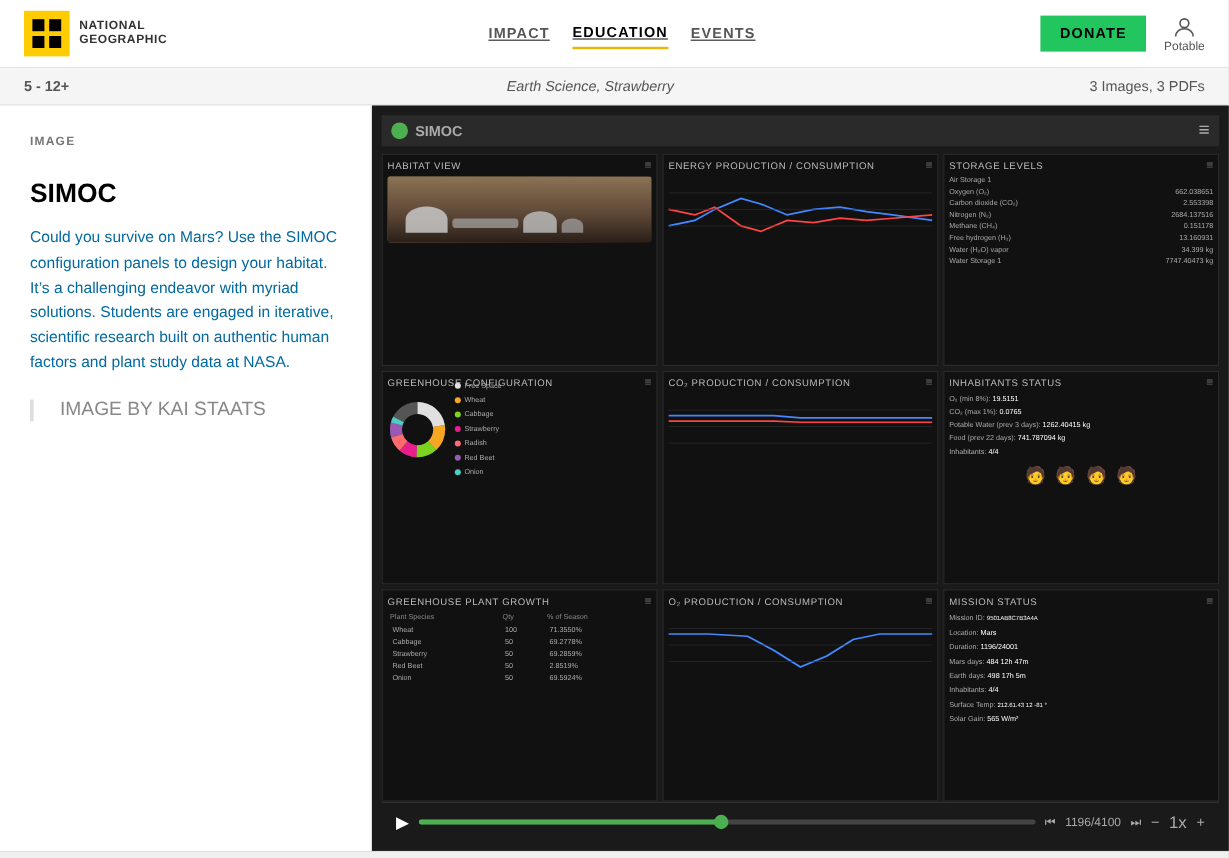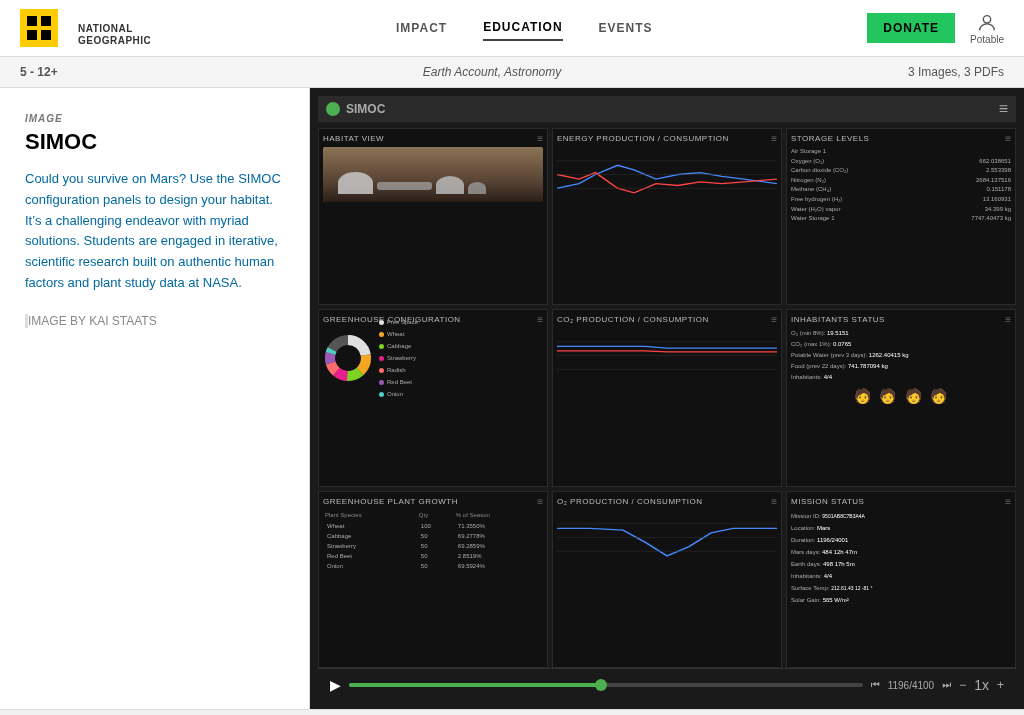--- a/index.html
+++ b/index.html
@@ -9,22 +9,22 @@
     .header {
       display: flex;
       align-items: center;
       padding: 0 20px;
       height: 57px;
       border-bottom: 1px solid #ddd;
       background: #fff;
     }
     .logo-area {
       display: flex;
-      align-items: flex-end;
-      gap: 20px;
+      align-items: center;
+      gap: 8px;
       margin-right: 30px;
       flex-shrink: 0;
     }
     .logo-square {
       width: 38px;
       height: 38px;
       background: #FFCC00;
       display: flex;
       align-items: center;
       justify-content: center;
@@ -33,36 +33,37 @@
     .logo-text {
       font-size: 10px;
       font-weight: 700;
       text-transform: uppercase;
       line-height: 1.2;
       letter-spacing: 0.5px;
     }
     .nav {
       display: flex;
       align-items: center;
-      gap: 36px;
+      gap: 19px;
       flex: 1;
       justify-content: center;
+      text-decoration: underline;
     }
     .nav-item {
       font-size: 12px;
       font-weight: 600;
       text-transform: uppercase;
       letter-spacing: 1px;
       color: #555;
       cursor: pointer;
       padding: 5px 0;
     }
     .nav-item.active {
       color: #000;
-      border-bottom: 2px solid #404040;
+      border-bottom: 2px solid #eab308;
       text-align: center;
     }
     .header-right {
       display: flex;
       align-items: center;
       gap: 15px;
       flex-shrink: 0;
     }
     .donate-btn {
       background: #22c55e;
@@ -129,41 +130,40 @@
       border-right: 1px solid #ddd;
       overflow-y: auto;
       background: #fff;
     }
     .resource-type {
       font-size: 10px;
       font-weight: 600;
       text-transform: uppercase;
       letter-spacing: 1px;
       color: #777;
-      margin-bottom: 5px;
-      font-style: italic;
+      margin-bottom: 24px;
     }
     .resource-title {
       font-size: 22px;
       font-weight: 900;
       color: #000;
       margin-bottom: 14px;
       text-transform: uppercase;
     }
     .resource-description {
       font-size: 13px;
       line-height: 1.6;
       color: #0369a1;
       margin-bottom: 20px;
     }
     .image-credit {
-      font-size: 12px;
+      font-size: 16px;
       color: #888;
       border-left: 3px solid #ddd;
-      padding-left: 0;
+      padding-left: 22px;
       font-style: normal;
     }
 
     
     .right-panel {
       flex: 1;
       display: flex;
       flex-direction: column;
       background: #1a1a1a;
       overflow: hidden;
@@ -444,21 +444,21 @@
         <circle cx="12" cy="8" r="4"></circle>
         <path d="M4 20c0-4 3.6-7 8-7s8 3 8 7"></path>
       </svg>
       <span class="account-label">Potable</span>
     </div>
   </div>
 </header>
 
 <div class="subheader">
   <span class="subheader-age">5 - 12+</span>
-  <span class="subheader-subjects">Earth Account, Astronomy</span>
+  <span class="subheader-subjects">Earth Science, Strawberry</span>
   <span class="subheader-resources">3 Images, 3 PDFs</span>
 </div>
 
 <div class="main-content">
 
   <div class="left-panel">
     <div class="resource-type">IMAGE</div>
     <div class="resource-title">SIMOC</div>
     <div class="resource-description">Could you survive on Mars? Use the SIMOC configuration panels to design your habitat. It’s a challenging endeavor with myriad solutions. Students are engaged in iterative, scientific research built on authentic human factors and plant study data at NASA.</div>
     <div class="image-credit">IMAGE BY KAI STAATS</div>

